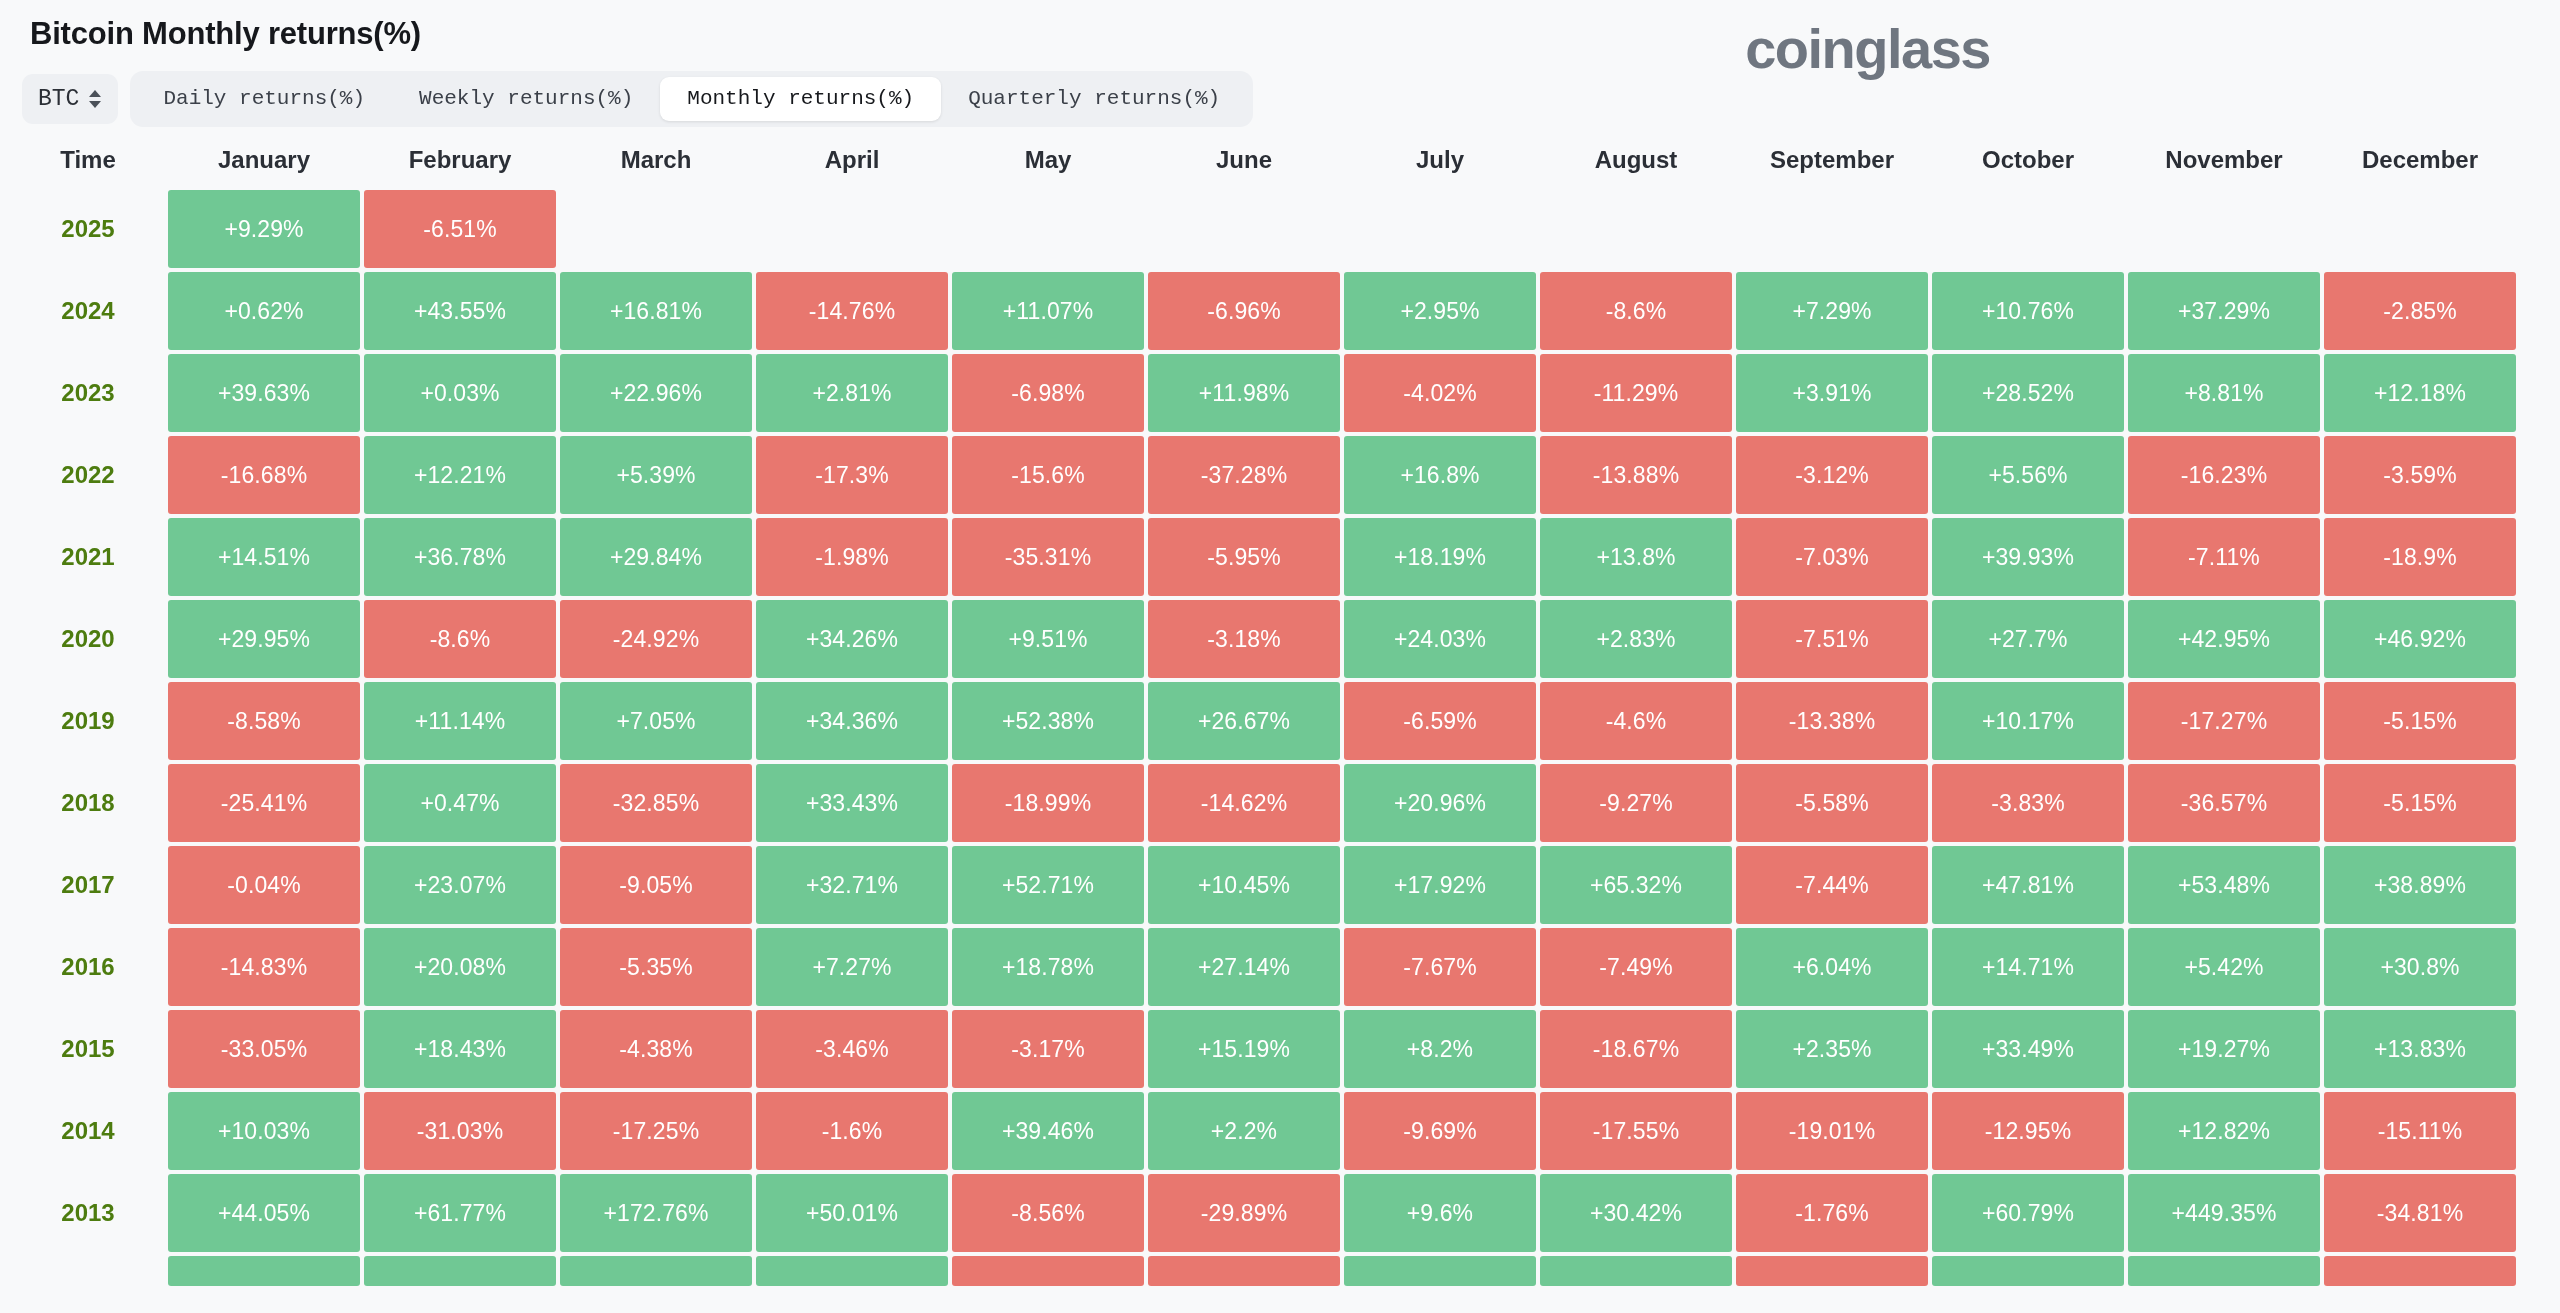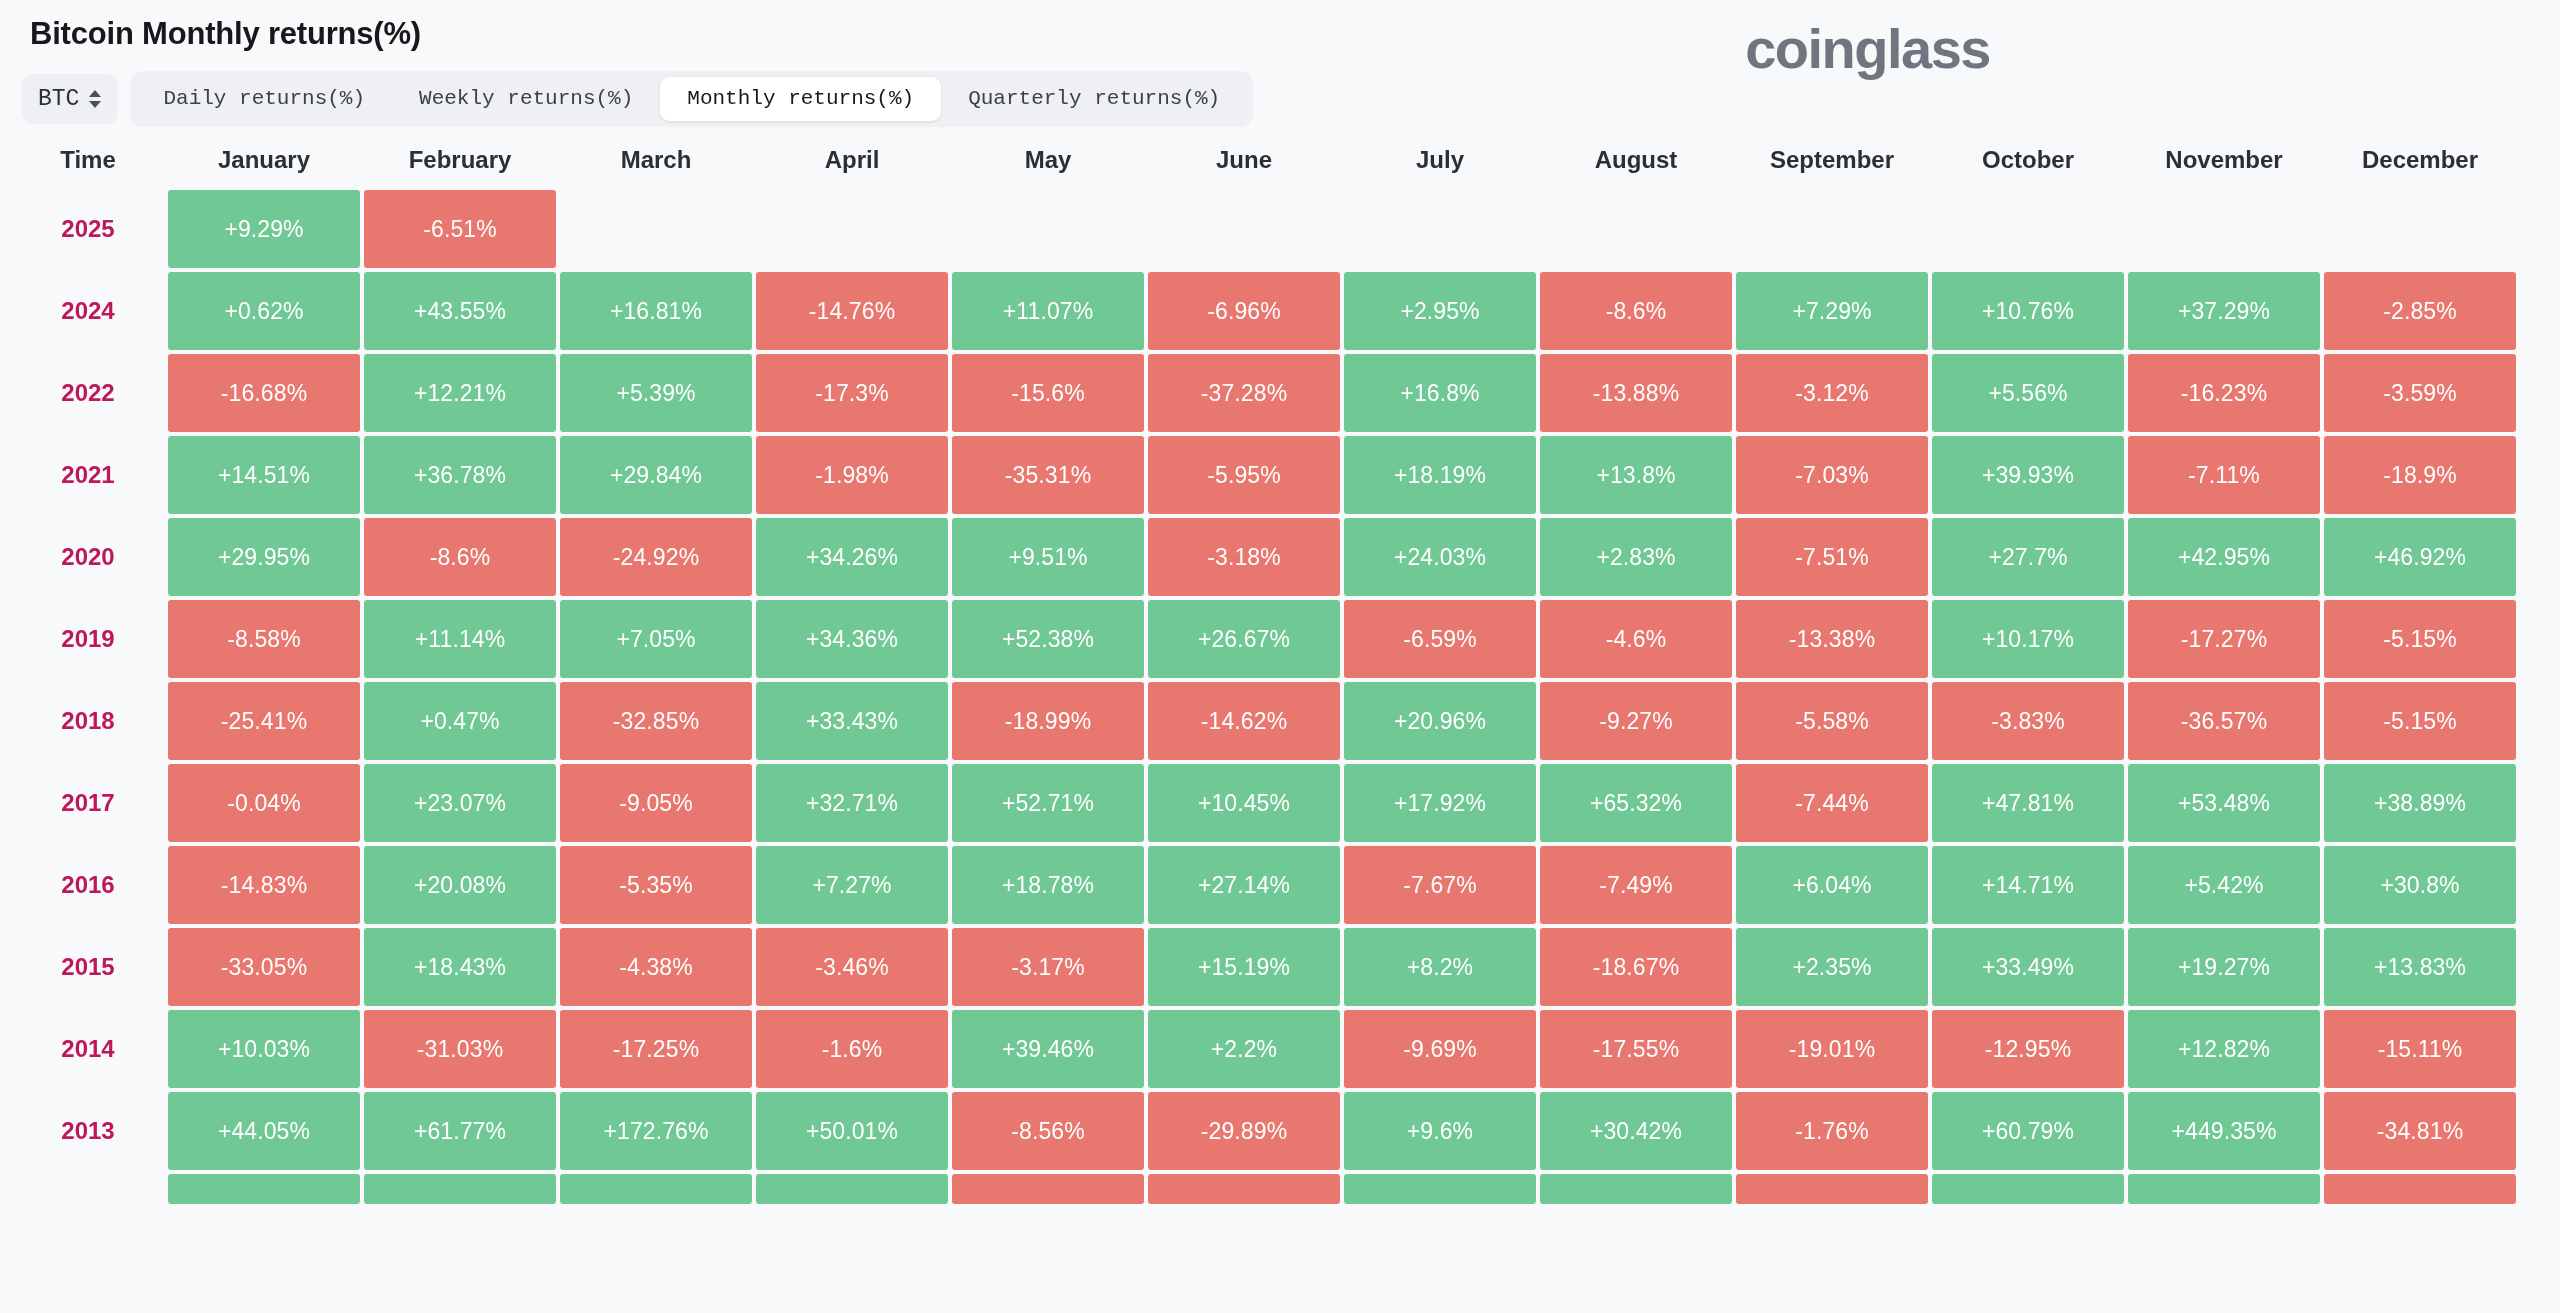--- a/index.html
+++ b/index.html
@@ -138,21 +138,21 @@
     height: 52px;
     vertical-align: middle;
     padding: 0;
     line-height: 28px;
   }
   thead th.time-head { font-size: 24px; }
 
   tbody td.year-cell {
     font-size: 24px;
     font-weight: 600;
-    color: #be185d;
+    color: #4d7c0f;
     text-align: center;
     vertical-align: middle;
     padding: 0;
     height: 78px;
     line-height: 28px;
   }
 
   tbody td.cell {
     height: 78px;
     padding: 0;
@@ -259,20 +259,35 @@
             <td class="cell pos">+11.07%</td>
             <td class="cell neg">-6.96%</td>
             <td class="cell pos">+2.95%</td>
             <td class="cell neg">-8.6%</td>
             <td class="cell pos">+7.29%</td>
             <td class="cell pos">+10.76%</td>
             <td class="cell pos">+37.29%</td>
             <td class="cell neg">-2.85%</td>
           </tr>
           <tr>
+            <td class="year-cell">2023</td>
+            <td class="cell pos">+39.63%</td>
+            <td class="cell pos">+0.03%</td>
+            <td class="cell pos">+22.96%</td>
+            <td class="cell pos">+2.81%</td>
+            <td class="cell neg">-6.98%</td>
+            <td class="cell pos">+11.98%</td>
+            <td class="cell neg">-4.02%</td>
+            <td class="cell neg">-11.29%</td>
+            <td class="cell pos">+3.91%</td>
+            <td class="cell pos">+28.52%</td>
+            <td class="cell pos">+8.81%</td>
+            <td class="cell pos">+12.18%</td>
+          </tr>
+          <tr>
             <td class="year-cell">2022</td>
             <td class="cell neg">-16.68%</td>
             <td class="cell pos">+12.21%</td>
             <td class="cell pos">+5.39%</td>
             <td class="cell neg">-17.3%</td>
             <td class="cell neg">-15.6%</td>
             <td class="cell neg">-37.28%</td>
             <td class="cell pos">+16.8%</td>
             <td class="cell neg">-13.88%</td>
             <td class="cell neg">-3.12%</td>

